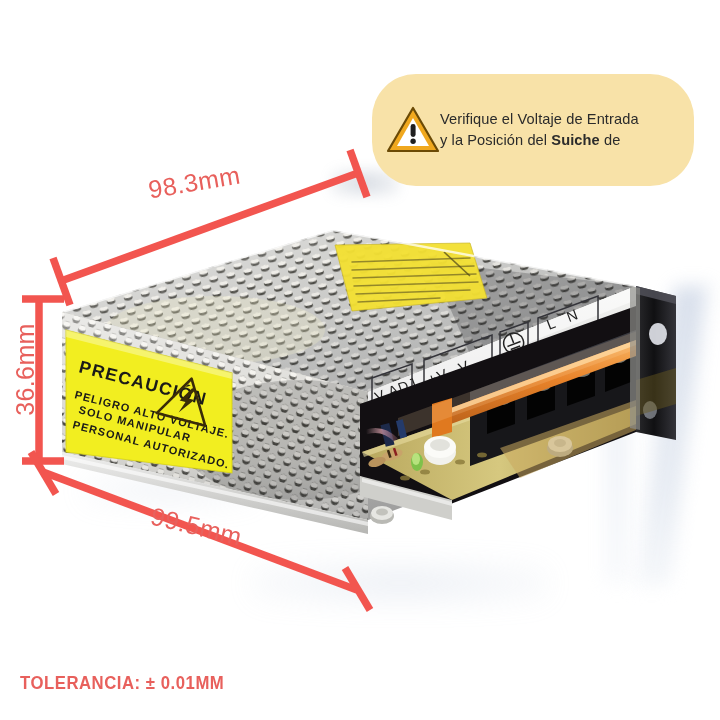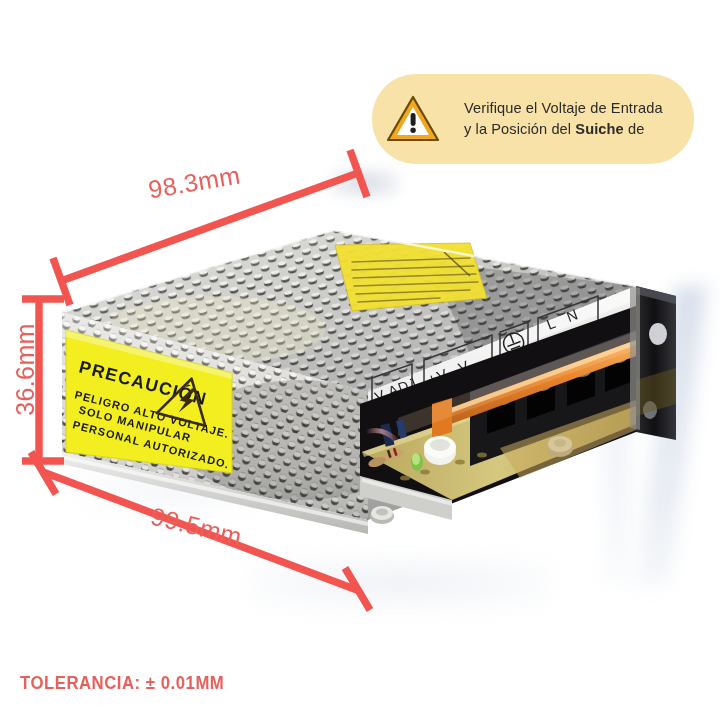--- a/index.html
+++ b/index.html
@@ -17,23 +17,23 @@
        background:linear-gradient(180deg,#c3cfe2,#edf1f7);}
   .sh3{left:250px;top:560px;width:300px;height:46px;opacity:.30;filter:blur(13px);
        background:radial-gradient(ellipse at 50% 50%,#c2cddf,rgba(255,255,255,0));}
   .sh4{left:80px;top:470px;width:180px;height:40px;opacity:.22;filter:blur(12px);
        background:radial-gradient(ellipse at 50% 50%,#c6d0e0,rgba(255,255,255,0));}
   .sh5{left:330px;top:168px;width:70px;height:30px;opacity:.40;filter:blur(6px);
        background:radial-gradient(ellipse at 50% 50%,#9aa6b8,rgba(255,255,255,0));}
 
   
   .banner{
-    position:absolute;left:372px;top:74px;width:322px;height:90px;
+    position:absolute;left:372px;top:74px;width:322px;height:112px;
     background:#f8e2a8;border-radius:44px;display:flex;align-items:center;
-    padding:0 16px 0 14px;box-sizing:border-box;gap:24px;
+    padding:0 16px 0 14px;box-sizing:border-box;gap:0;
   }
   .banner .tri{flex:0 0 auto;width:54px;height:50px;}
   .banner .txt{
     font-size:14.6px;line-height:1.42;color:#2b2b2b;letter-spacing:.1px;
     font-family:"Liberation Sans",sans-serif;
   }
   .banner .txt b{font-weight:bold;}
 
   
   .device{position:absolute;left:0;top:0;width:720px;height:720px;}

